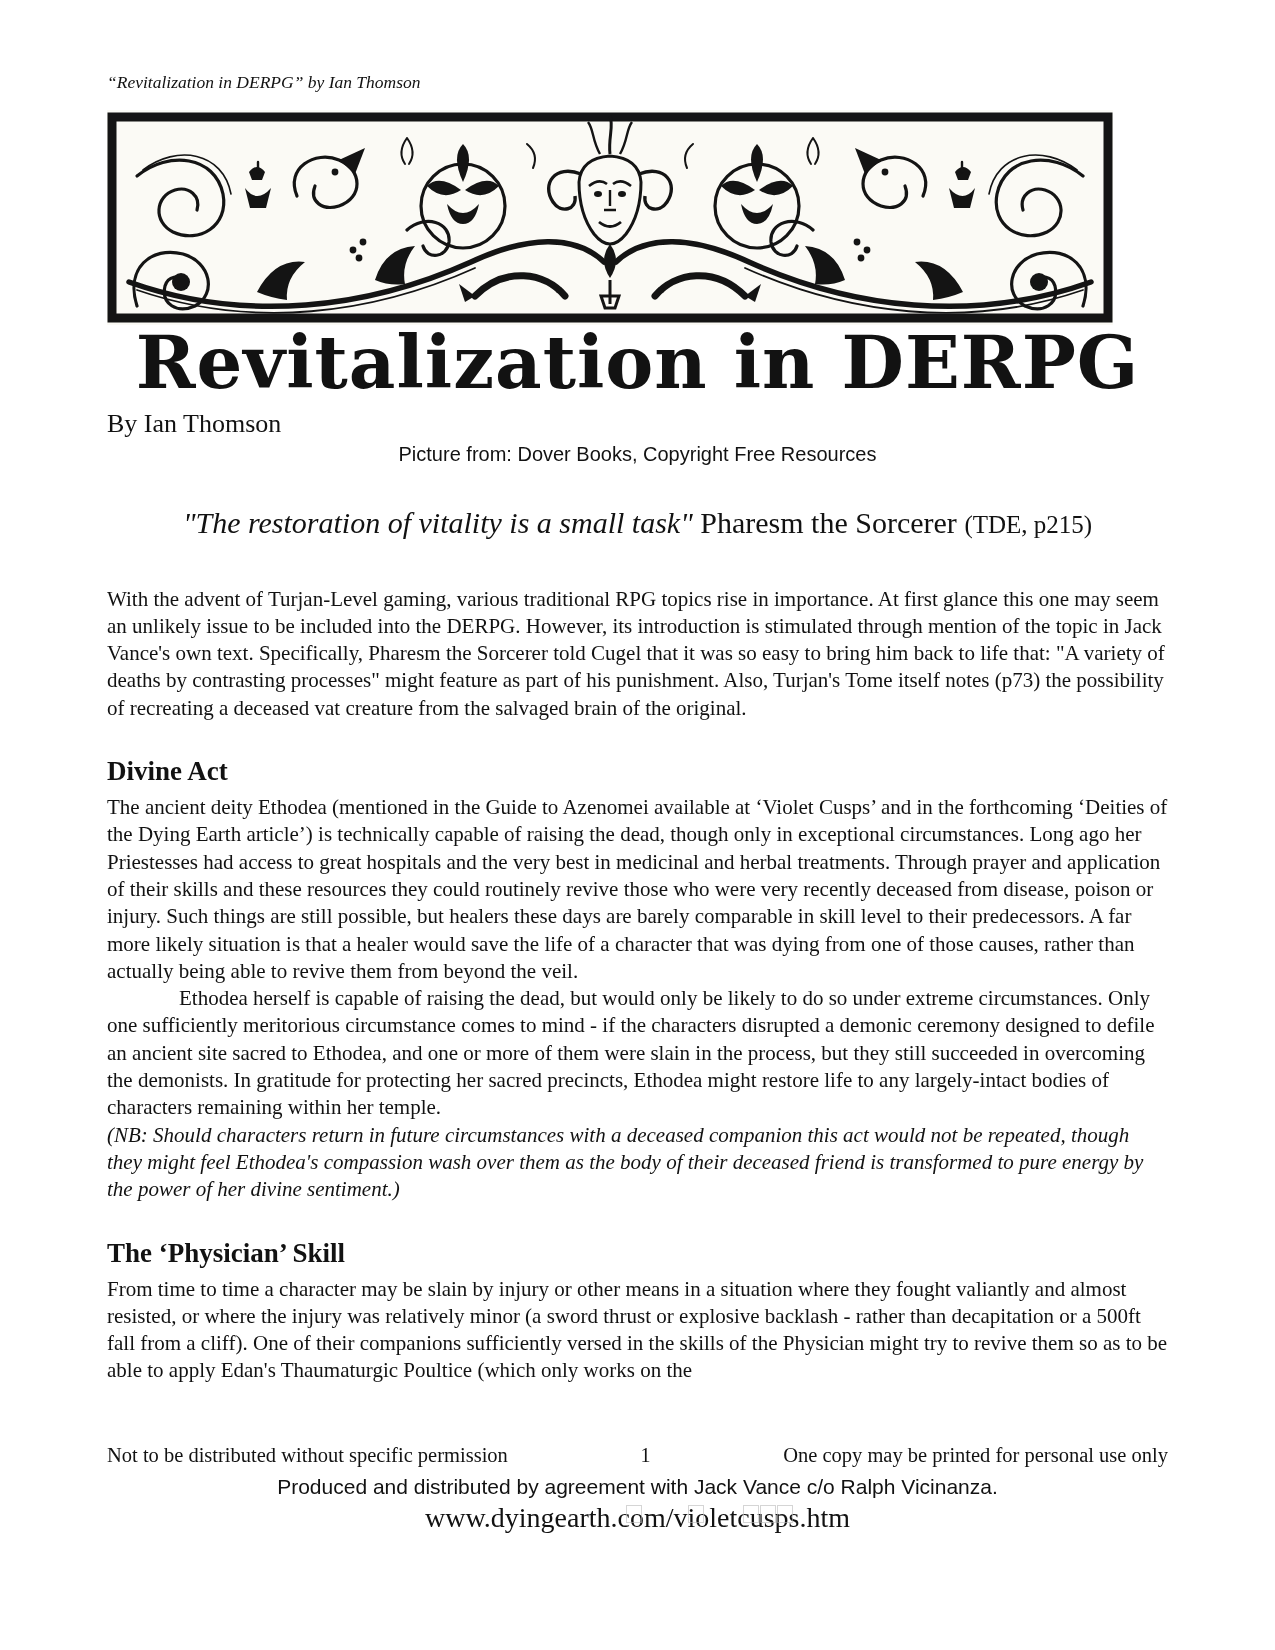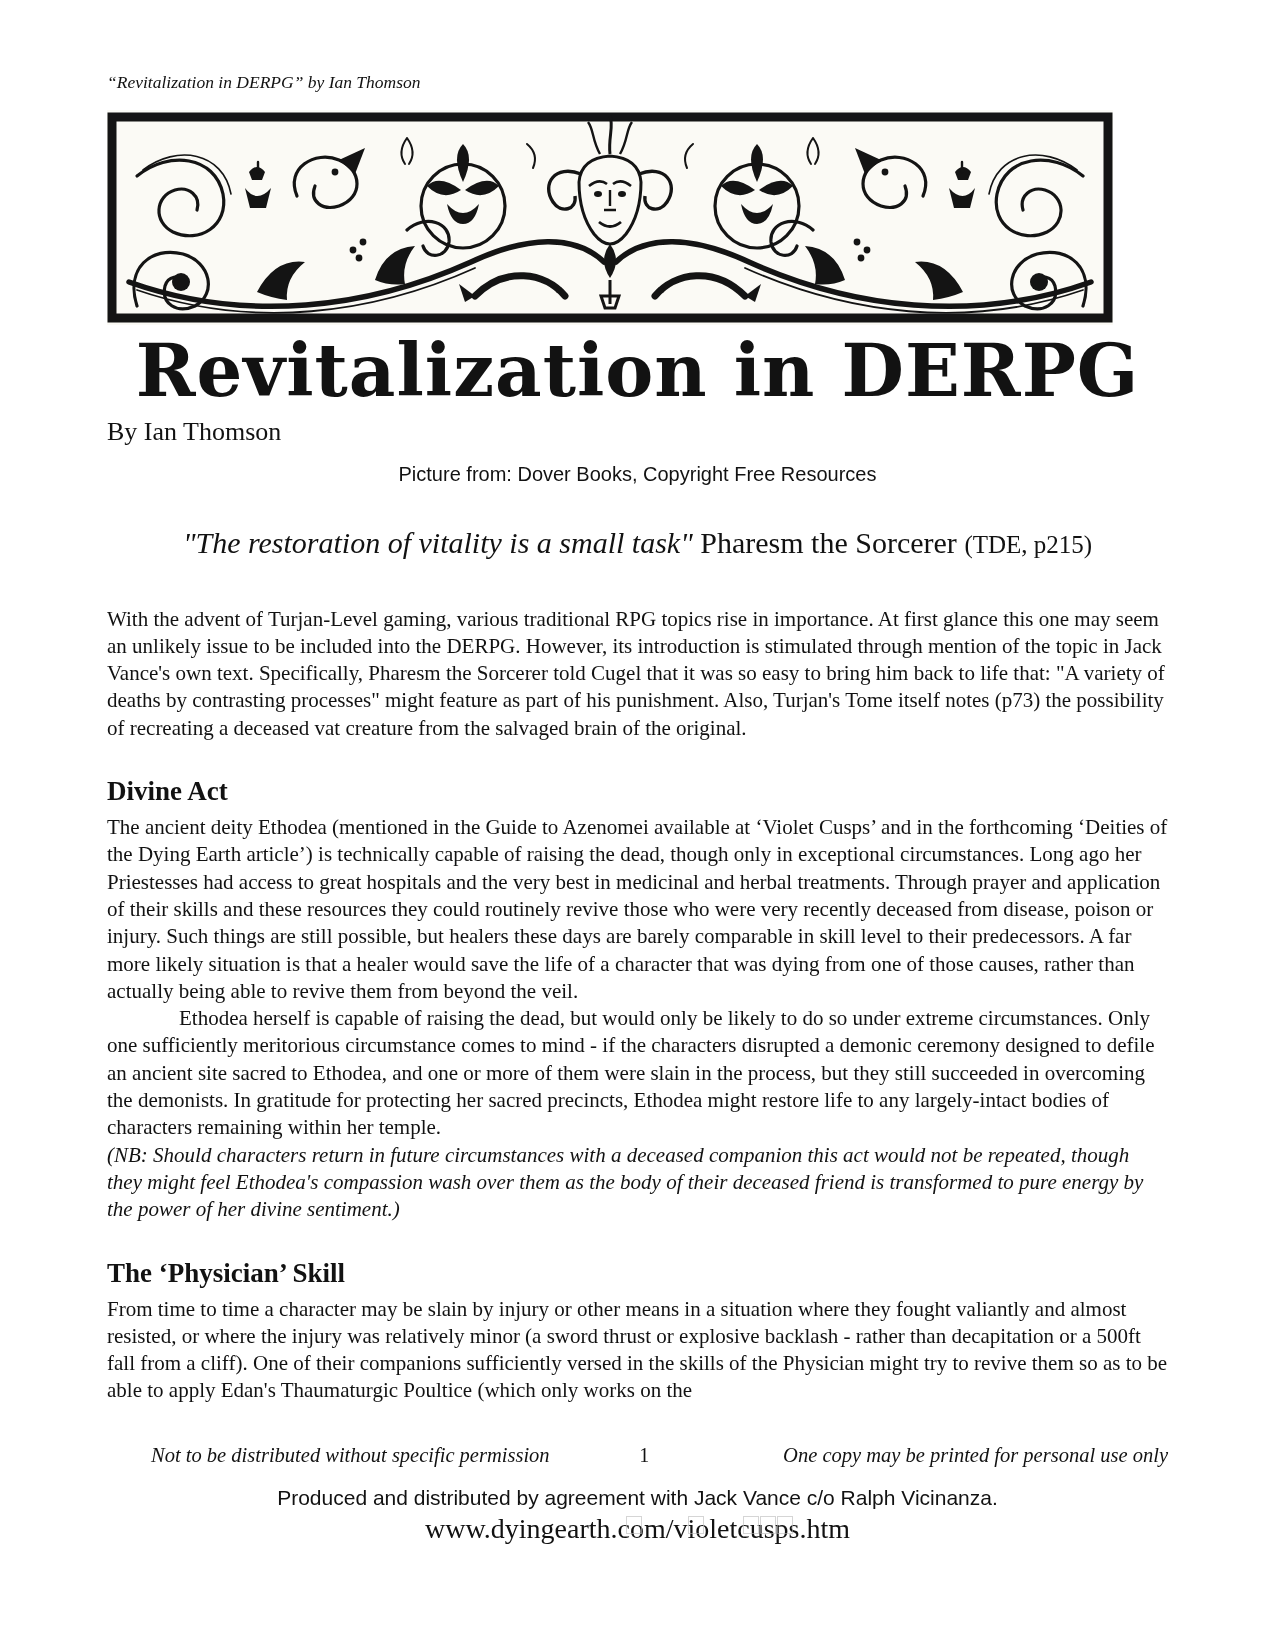--- a/index.html
+++ b/index.html
@@ -13,46 +13,46 @@
   
   .hdr{display:flex;justify-content:space-between;align-items:center;margin-top:72px;font-size:17.5px;}
   .hdr .left{font-style:italic;}
   .hdr .right{font-size:17.5px;}
 
   
   .banner{margin-top:17px;width:1006px;height:215px;display:block;}
 
   
   .title{
-    text-align:center;margin-top:8px;
+    text-align:center;margin-top:0;
     font-family:"DejaVu Serif", serif;font-weight:bold;
     font-size:72px;letter-spacing:1px;line-height:1.05;
   }
   .byline{text-align:left;font-size:26px;margin-top:8px;}
-  .credit{text-align:center;font-family:"Liberation Sans", sans-serif;font-size:20px;margin-top:16px;}
+  .credit{text-align:center;font-family:"Liberation Sans", sans-serif;font-size:20px;margin-top:4px;}
 
   
   .quote{text-align:center;margin-top:40px;font-size:30px;}
   .quote .qi{font-style:italic;}
   .quote .qref{font-size:25px;text-align:center;}
 
   
   .sections{margin-top:46px;}
   h2{font-size:27px;font-weight:bold;margin:0 0 7px 0;}
   section{margin-bottom:34px;}
   p.body{font-size:21px;line-height:1.3;margin:0;font-family:Liberation Serif, serif;}
   p.indent{text-indent:72px;}
   p.nb{font-style:italic;}
 
   
   .footer{position:absolute;left:107px;top:1444px;width:1061px;}
   .f-row{display:flex;justify-content:space-between;align-items:baseline;font-size:20.5px;}
-  .f-row .fi{font-style:italic;margin-left:44px;}
+  .f-row .fi{}
   .f-row .pagenum{font-size:20px;}
-  .f-agree{text-align:center;font-family:"Liberation Sans", sans-serif;font-size:21px;margin-top:19px;}
+  .f-agree{text-align:center;font-family:"Liberation Sans", sans-serif;font-size:21px;margin-top:8px;}
   .f-url{text-align:center;font-size:28px;margin-top:3px;position:relative;}
   .ghost{position:absolute;width:14px;height:16px;border:1px solid #b9b9b9;top:3px;opacity:.6;}
 </style>
 </head>
 <body>
 
 <div class="page">
 
   <div class="hdr">
     <span class="left">“Revitalization in DERPG” by Ian Thomson</span>

